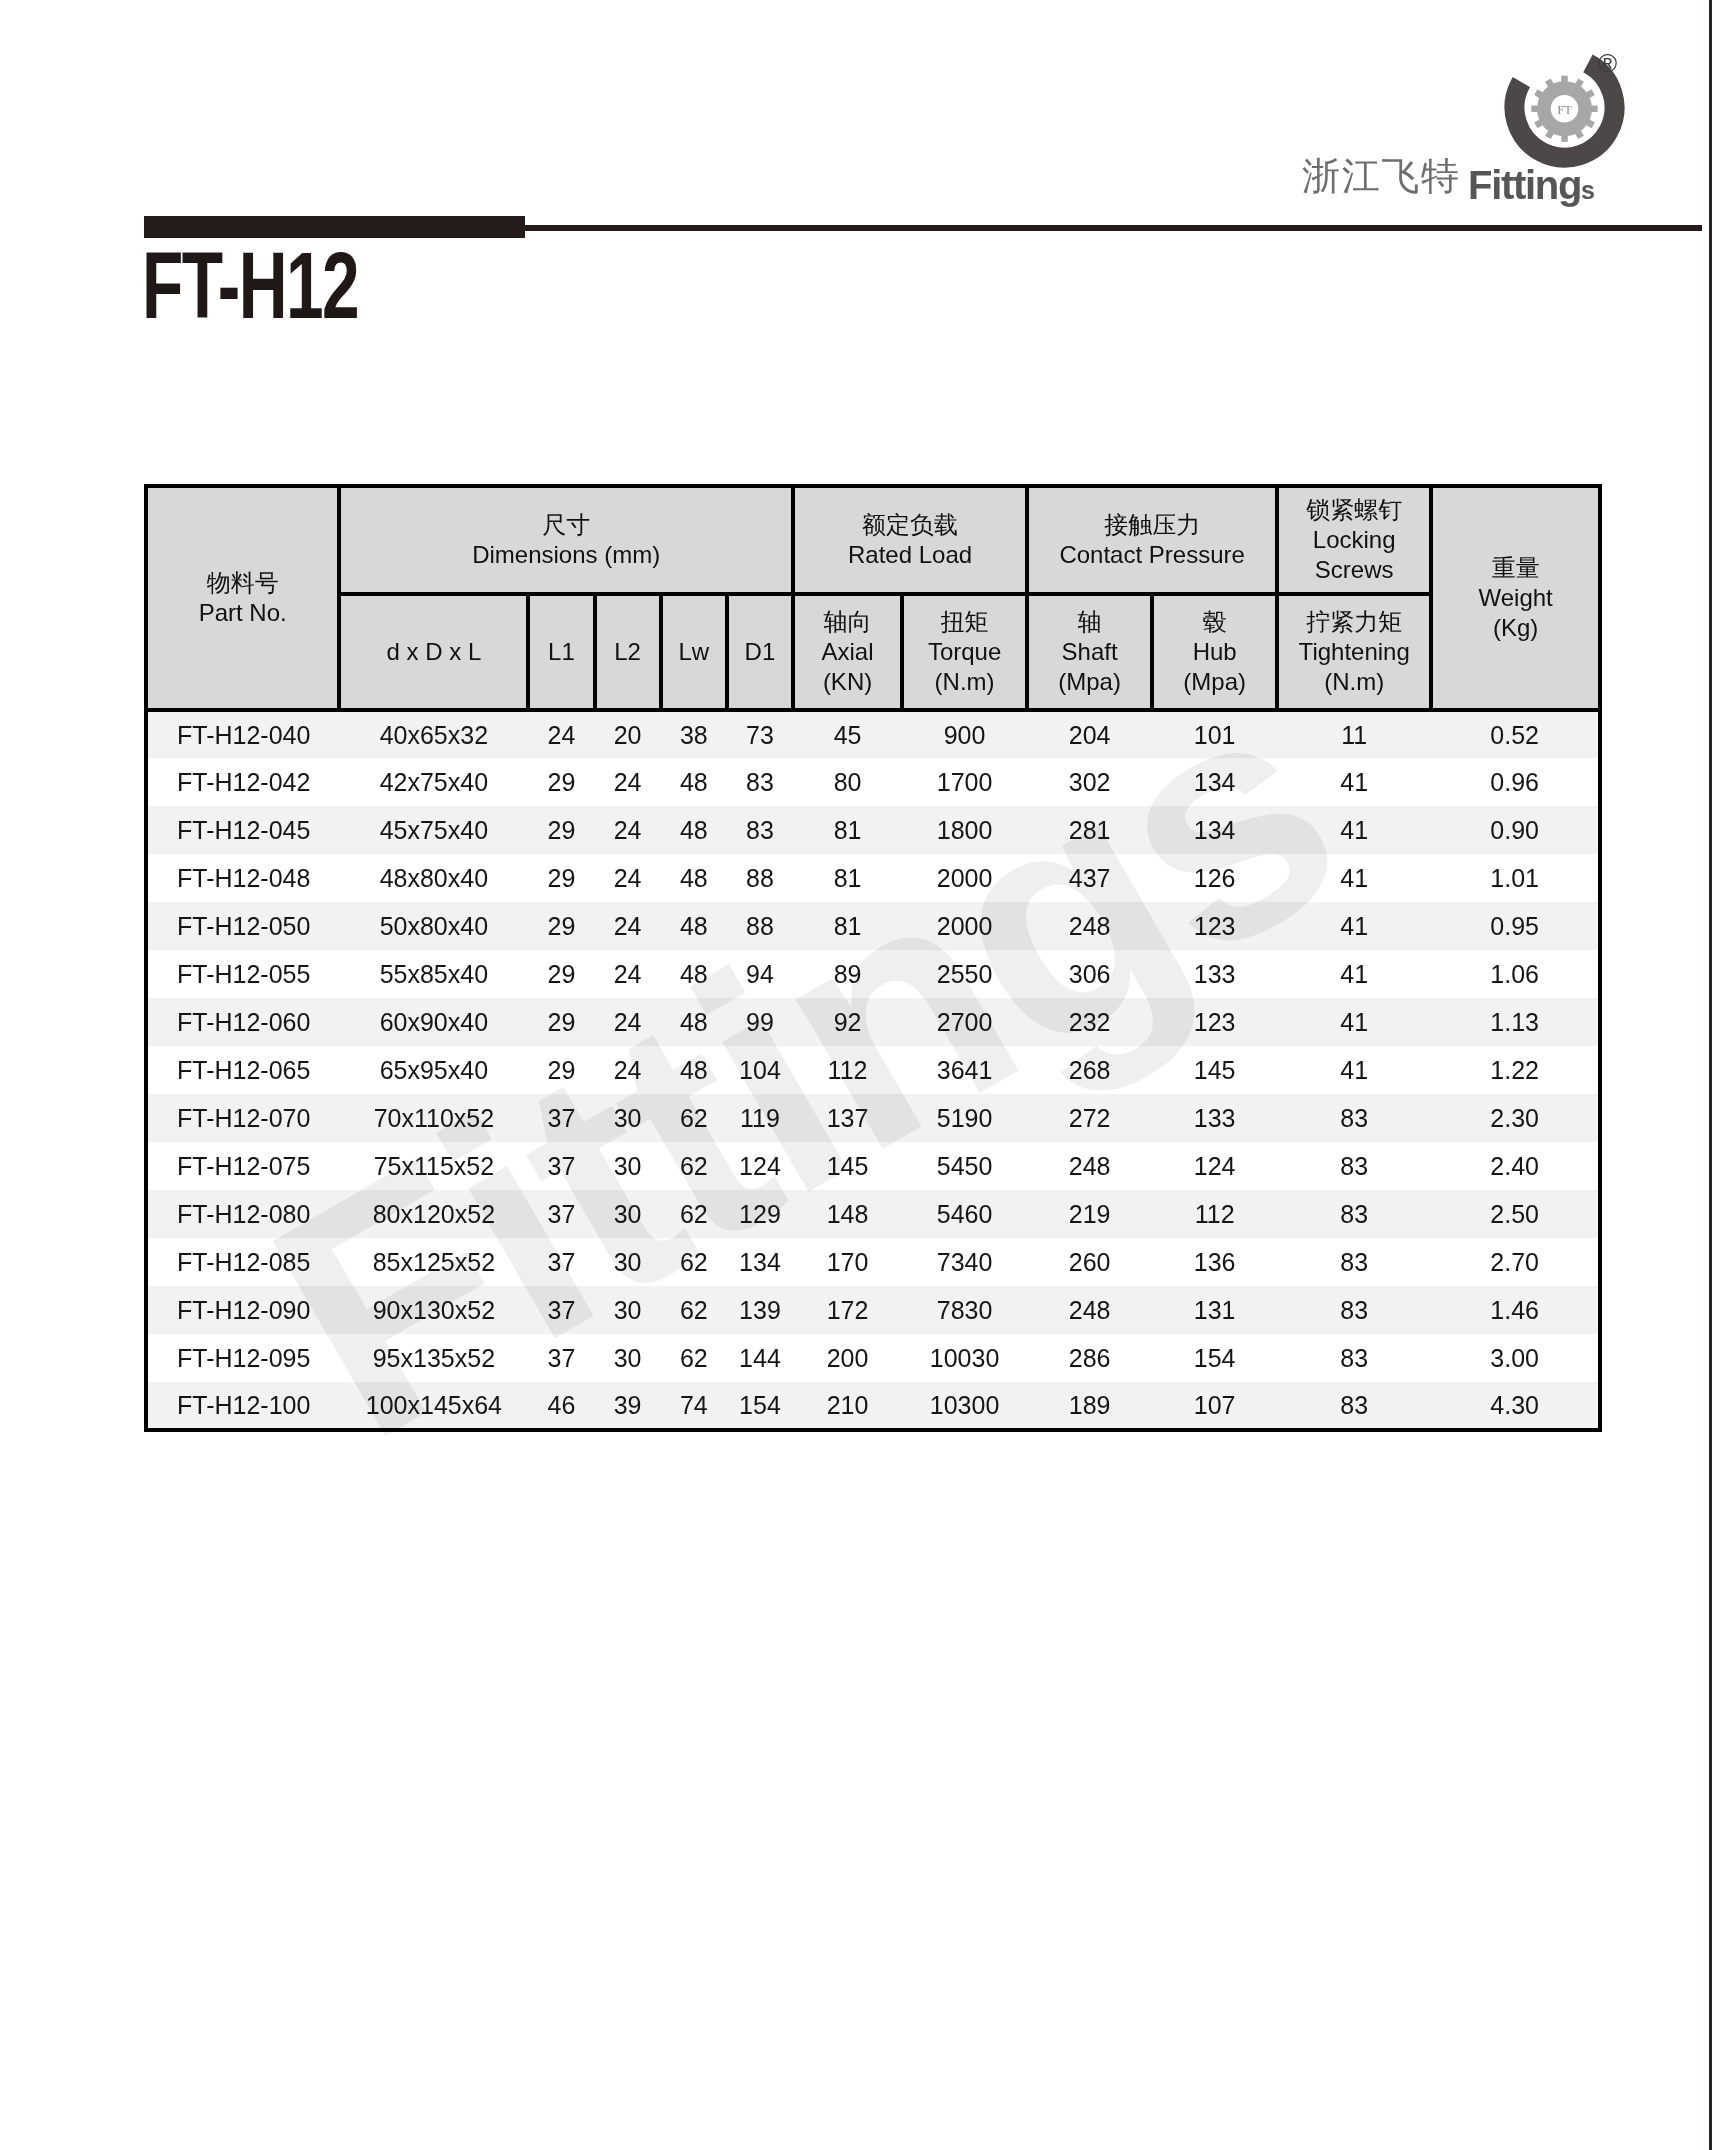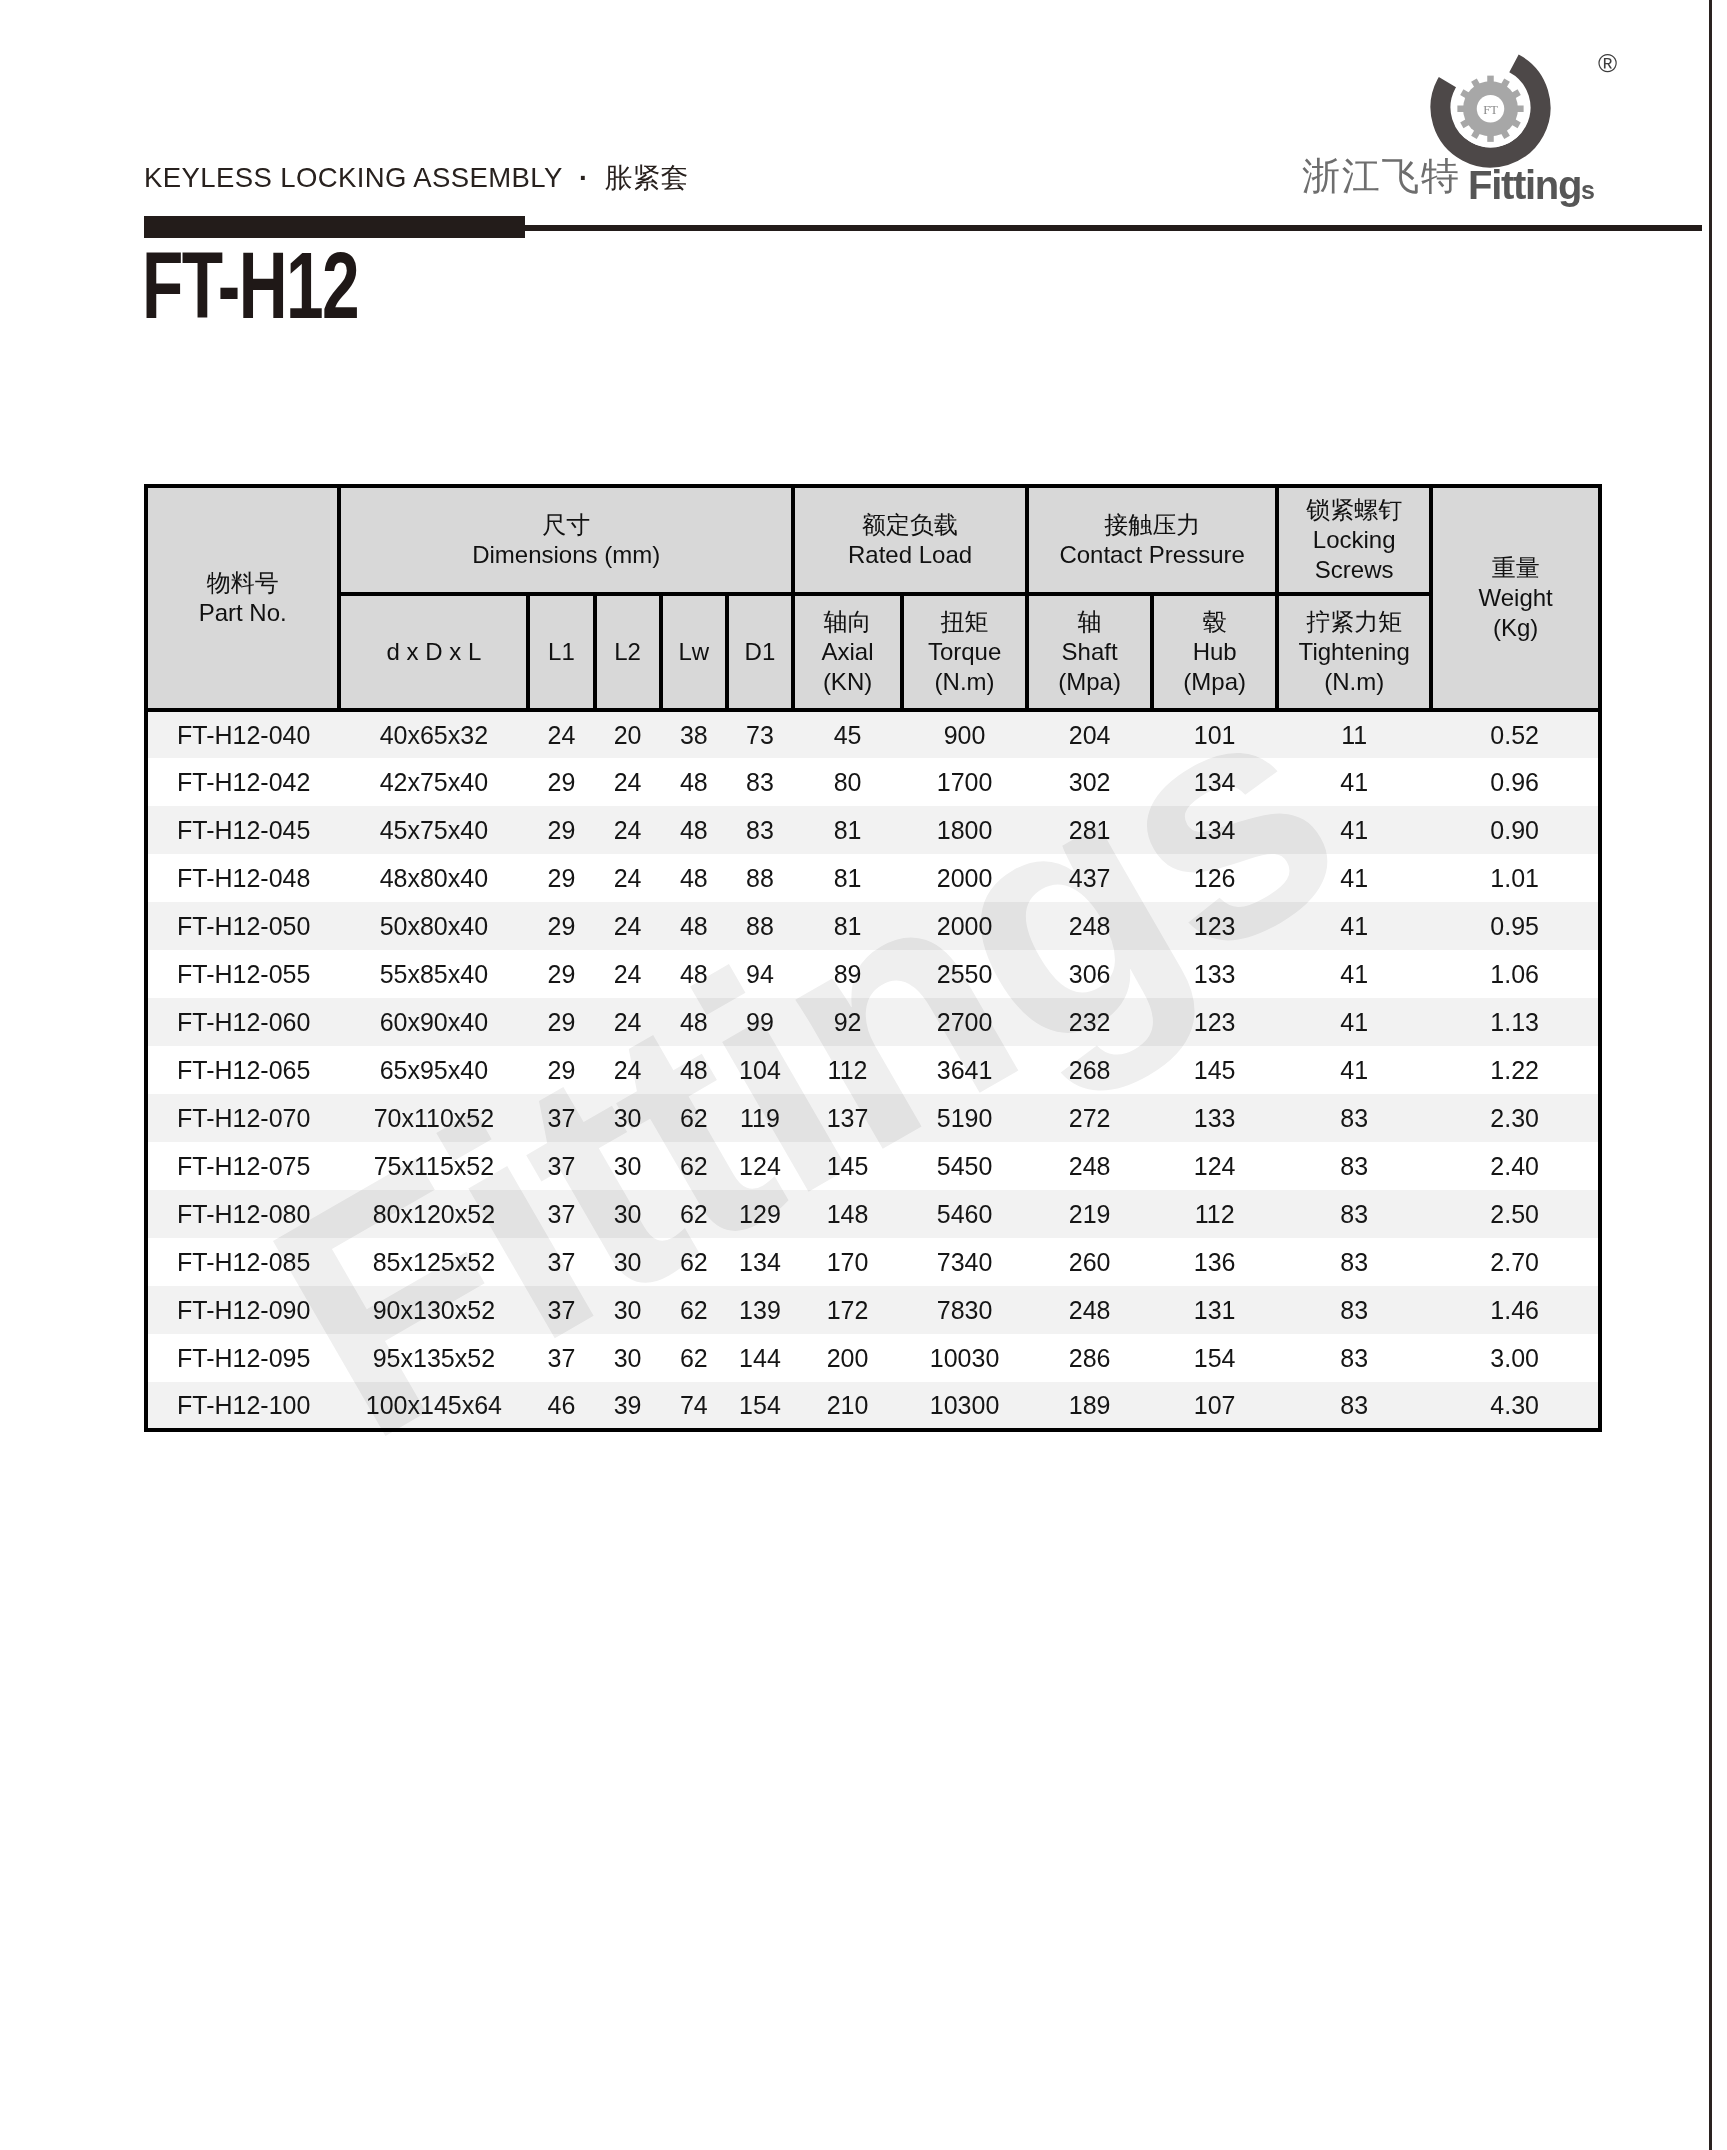--- a/index.html
+++ b/index.html
@@ -10,21 +10,21 @@
   .edge-line{position:absolute;left:1709px;top:0;width:3px;height:2317px;background:#2a2220;}
 
   
   .category-line{position:absolute;left:144px;top:160px;font-size:27.5px;color:#28211e;
                  white-space:nowrap;letter-spacing:0.4px;}
   .category-line .dot{margin:0 16.3px;font-weight:bold;}
   .rule-thick{position:absolute;left:144px;top:216px;width:381px;height:22.4px;background:#231c1a;}
   .rule-thin{position:absolute;left:524px;top:225px;width:1178px;height:6px;background:#231c1a;}
 
   .brand-cn{position:absolute;left:1302px;top:151px;font-size:38px;color:#6e6e6e;letter-spacing:1.7px;}
-  .logo{position:absolute;left:1428px;top:45px;width:125px;height:125px;}
+  .logo{position:absolute;left:1502px;top:45px;width:125px;height:125px;}
   .logo svg{display:block;}
   .registered{position:absolute;left:1598px;top:48px;font-size:26px;color:#3d3d3d;}
   .wordmark{position:absolute;left:1468px;top:163px;font-size:40px;font-weight:bold;
             color:#565656;letter-spacing:-1.3px;white-space:nowrap;}
   .wordmark .small-s{font-size:25px;}
 
   .model-title{position:absolute;left:142px;top:232px;font-size:94px;font-weight:bold;
                color:#1f1817;transform:scaleX(0.72);transform-origin:left top;
                letter-spacing:-2.2px;white-space:nowrap;}
 
@@ -48,23 +48,20 @@
              transform-origin:left center;letter-spacing:-5.2px;white-space:nowrap;
              pointer-events:none;z-index:6;}
 </style>
 </head>
 <body>
 
 <div class="page">
 
   <div class="edge-line"></div>
 
-  <div class="category-line">
-    <span>KEYLESS LOCKING ASSEMBLY</span><span class="dot">·</span><span>胀紧套</span>
-  </div>
   <div class="rule-thick"></div>
   <div class="rule-thin"></div>
 
   <div class="brand-cn">浙江飞特</div>
 
   <div class="logo">
     <svg viewBox="0 0 100 100" width="125" height="125">
       <circle cx="50" cy="50" r="40" fill="none" stroke="#4d4848" stroke-width="16" stroke-dasharray="190 62" transform="rotate(-62 50 50)"></circle>
       <circle cx="50" cy="51" r="31" fill="#ffffff"></circle>
       <g fill="#a7a7a7">

